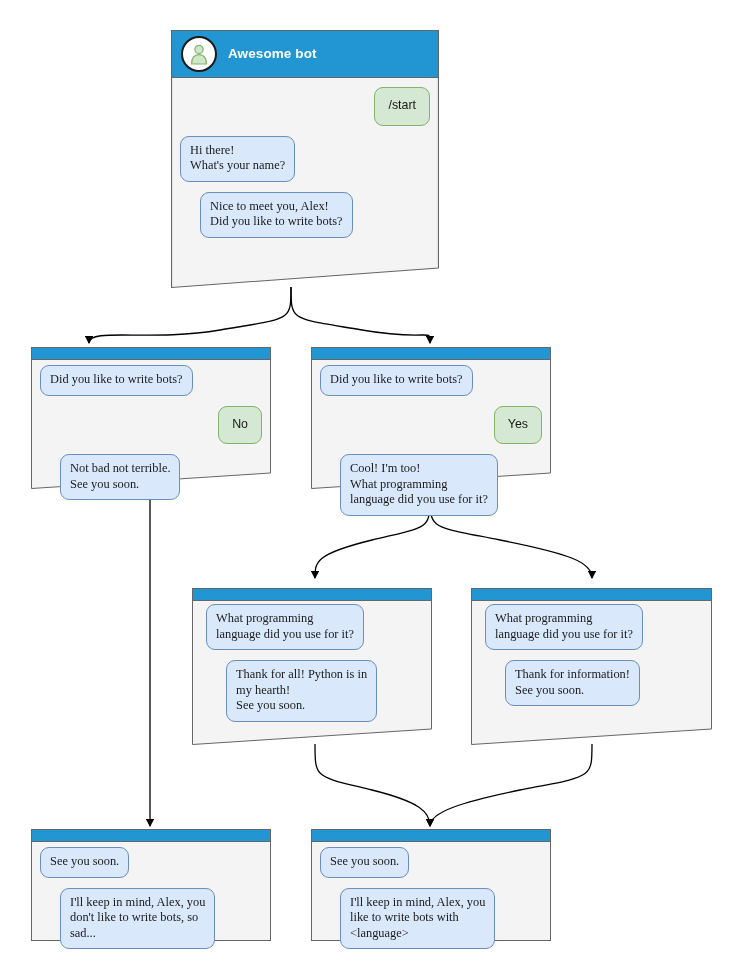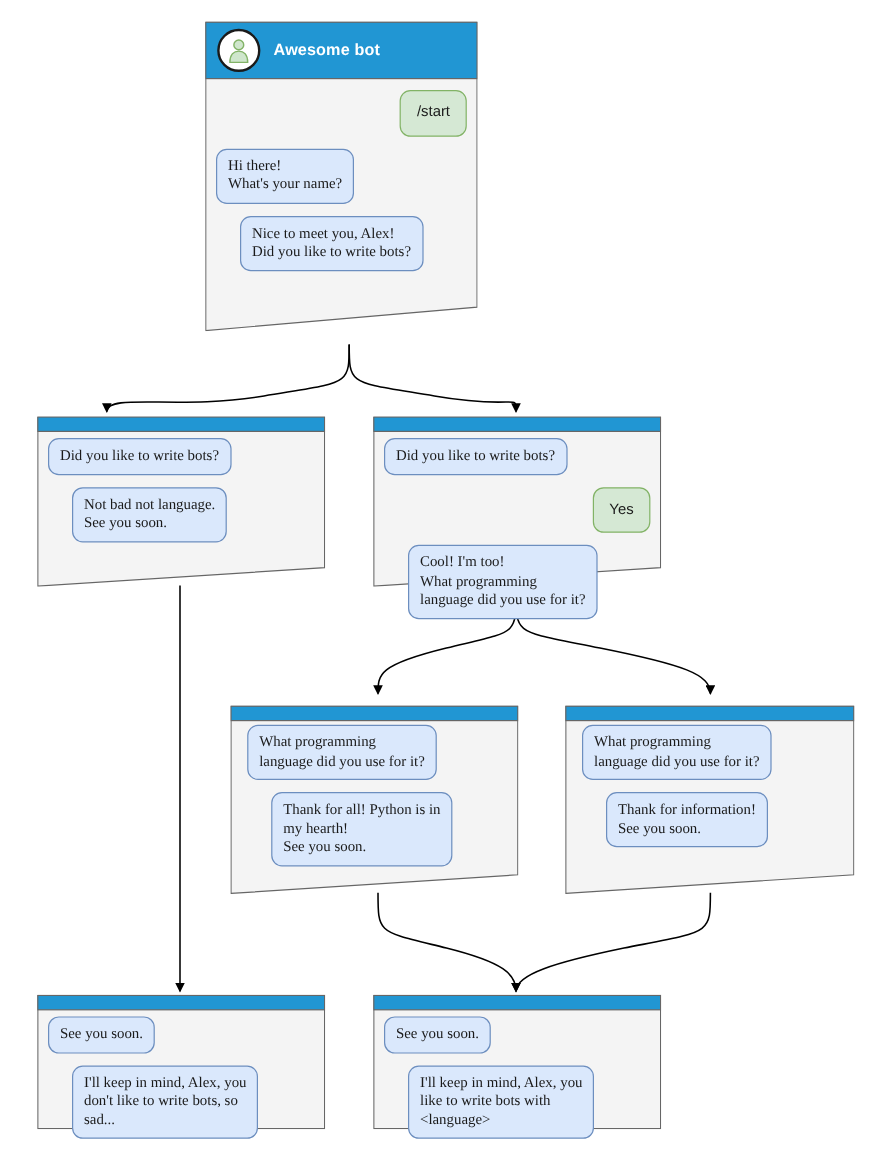--- a/index.html
+++ b/index.html
@@ -135,21 +135,21 @@
 
   <path d="M 430 495 C 430 530 430 526 372 540 C 315 554 315 562 315 578" fill="none" stroke="#000000" stroke-width="1.3" marker-end="url(#arrow)"></path>
 
   <path d="M 430 495 C 430 530 430 526 500 540 C 570 554 592 562 592 578" fill="none" stroke="#000000" stroke-width="1.3" marker-end="url(#arrow)"></path>
 
   <path d="M 315 744 C 315 779 315 776 372 790 C 420 802 430 812 430 826" fill="none" stroke="#000000" stroke-width="1.3" marker-end="url(#arrow)"></path>
 
   <path d="M 592 744 C 592 779 592 776 520 790 C 462 802 430 812 430 826" fill="none" stroke="#000000" stroke-width="1.3" marker-end="url(#arrow)"></path>
 </svg>
 
-<div class="card" style="left:171px; top:18px; width:227px; height:258px;">
+<div class="card" style="left:171px; top:30px; width:268px; height:258px;">
   <svg class="card-shape" viewBox="0 0 241 258" preserveAspectRatio="none">
     <path d="M 0.5 0.5 L 240.5 0.5 L 240.5 238 L 0.5 257.5 Z" fill="#f4f4f4" stroke="#666666" stroke-width="1"></path>
     <rect x="0.5" y="0.5" width="240" height="47" fill="#2196d3" stroke="#666666" stroke-width="1"></rect>
   </svg>
   <div class="card-inner">
     <div class="card-header">
       <div class="avatar">
         <svg width="22" height="22" viewBox="0 0 22 22">
           <circle cx="11" cy="6.4" r="4.1" fill="#cfe6cc" stroke="#82b366" stroke-width="1.2"></circle>
           <path d="M 3.6 21 C 3.6 14.4 7 11.6 11 11.6 C 15 11.6 18.4 14.4 18.4 21 Z" fill="#cfe6cc" stroke="#82b366" stroke-width="1.2"></path>
@@ -177,22 +177,25 @@
   <svg class="card-shape" viewBox="0 0 240 142" preserveAspectRatio="none">
     <path d="M 0.5 0.5 L 239.5 0.5 L 239.5 126 L 0.5 141.5 Z" fill="#f4f4f4" stroke="#666666" stroke-width="1"></path>
     <rect x="0.5" y="0.5" width="239" height="12" fill="#2196d3" stroke="#666666" stroke-width="1"></rect>
   </svg>
   <div class="card-inner">
     <div class="card-header bar-only"></div>
     <div class="card-body" style="padding-top:6px;">
       <div class="msg-row left">
         <div class="bubble bot">Did you like to write bots?</div>
       </div>
-      <div class="msg-row left">
-        <div class="bubble bot">Not bad not language.
+      <div class="msg-row right">
+        <div class="bubble user">No</div>
+      </div>
+      <div class="msg-row left">
+        <div class="bubble bot">Not bad not terrible.
 See you soon.</div>
       </div>
     </div>
   </div>
 </div>
 
 <div class="card" style="left:311px; top:347px; width:240px; height:142px;">
   <svg class="card-shape" viewBox="0 0 240 142" preserveAspectRatio="none">
     <path d="M 0.5 0.5 L 239.5 0.5 L 239.5 126 L 0.5 141.5 Z" fill="#f4f4f4" stroke="#666666" stroke-width="1"></path>
     <rect x="0.5" y="0.5" width="239" height="12" fill="#2196d3" stroke="#666666" stroke-width="1"></rect>

